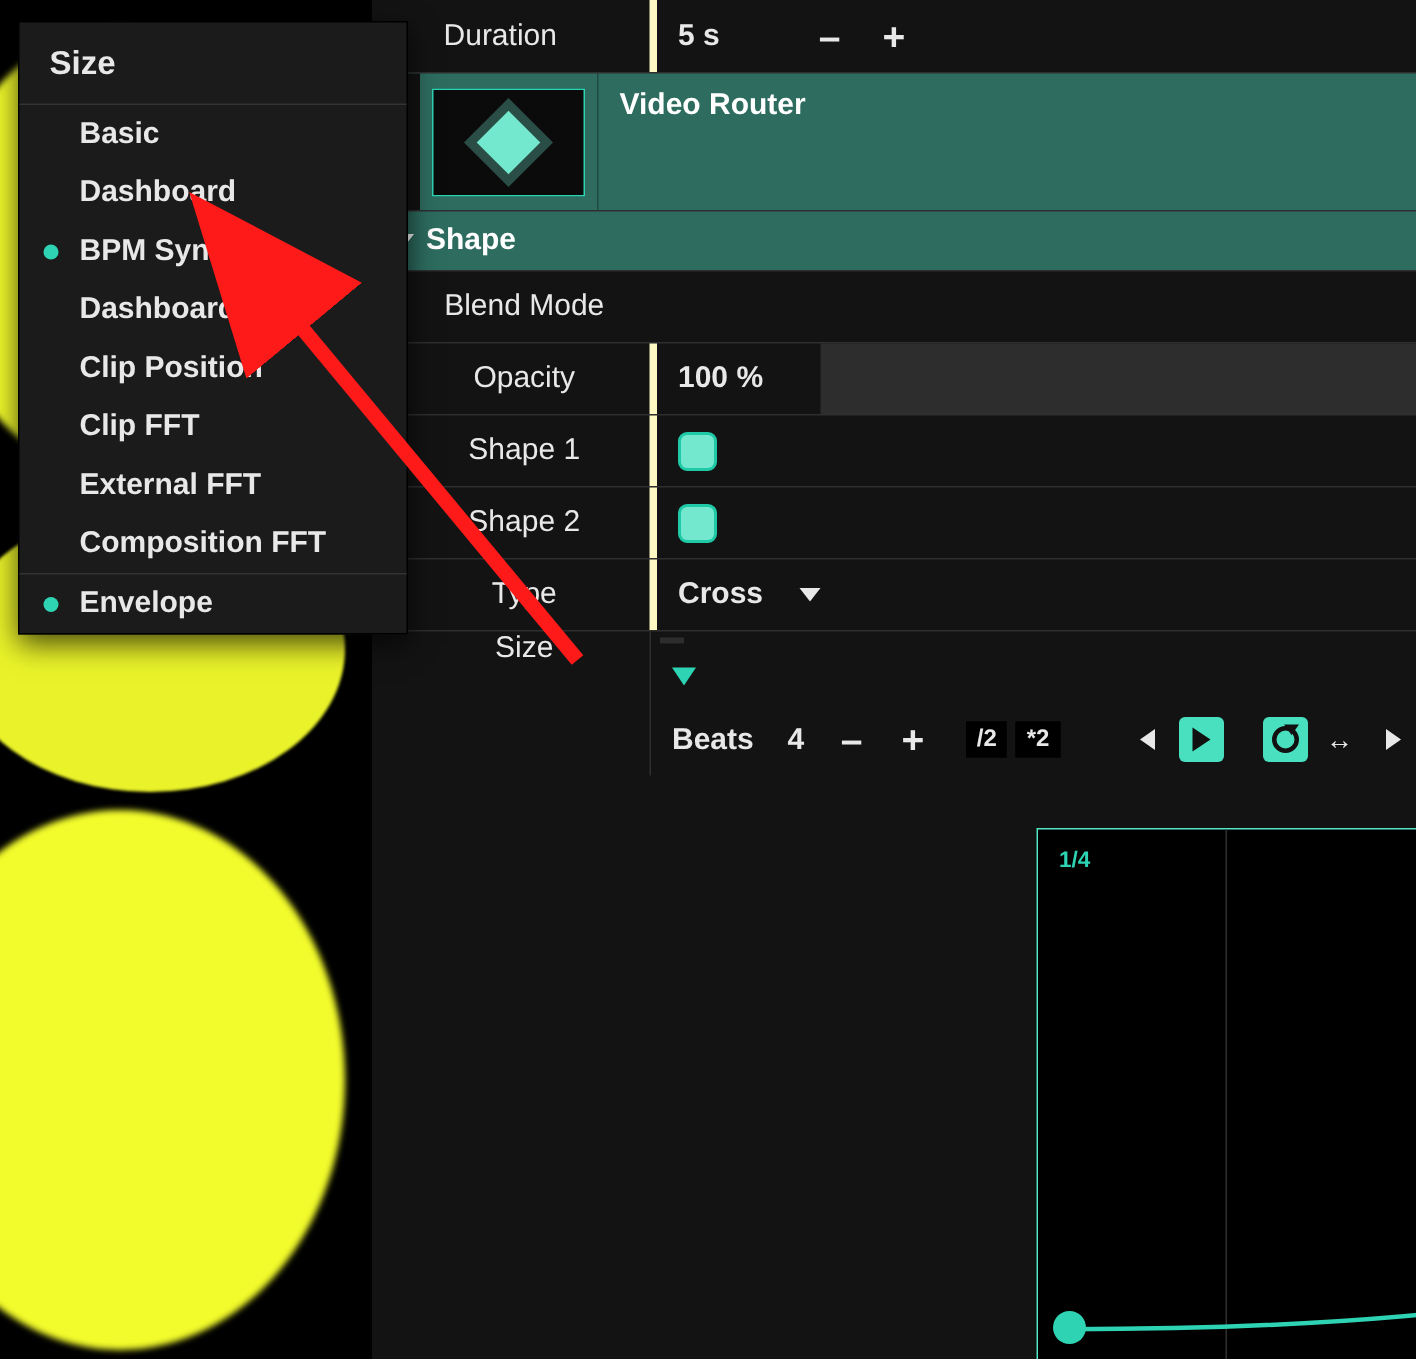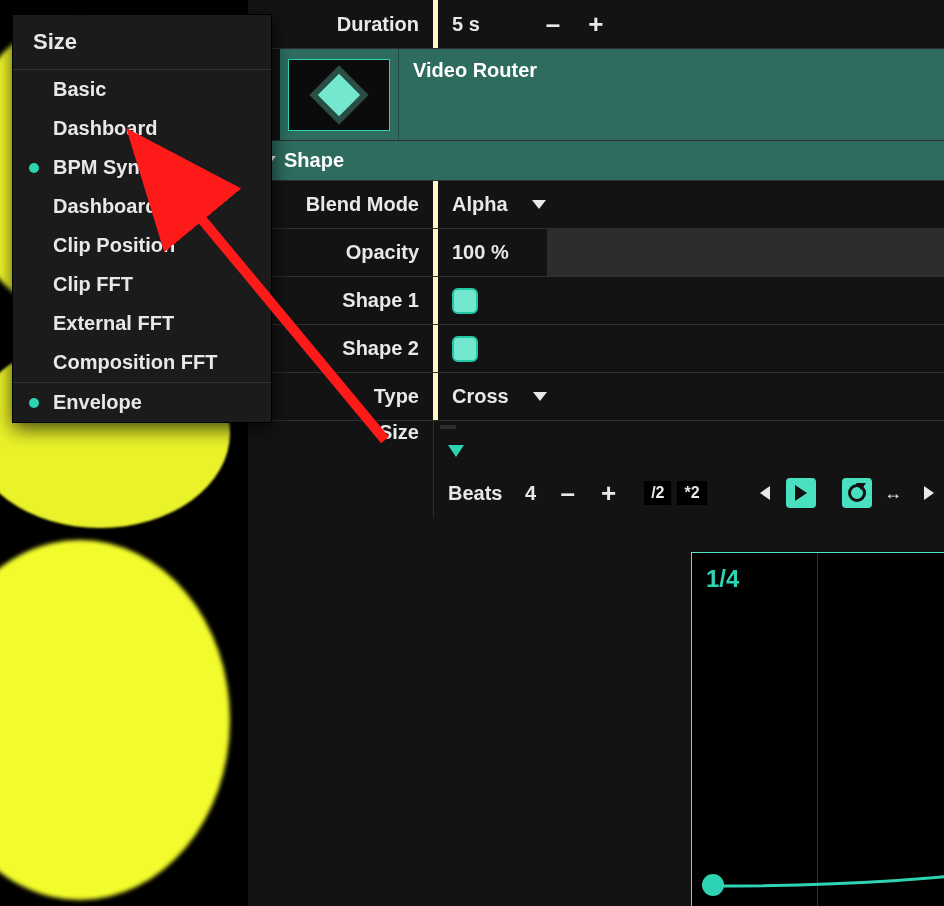--- a/index.html
+++ b/index.html
@@ -29,26 +29,26 @@
   }
   .row {
     display: flex;
     align-items: center;
     height: 48px;
     border-top: 1px solid #2f2f2f;
   }
   .row:first-child { border-top: none; }
   .label-col {
     width: 185px;
-    text-align: right;
+    text-align: center;
     padding-right: 14px;
     font-size: 20px;
     color: #E8E8E8;
     flex: none;
-    font-weight: 700;
+    font-weight: 400;
   }
   .value-col {
     flex: 1;
     display: flex;
     align-items: center;
     gap: 8px;
     padding-left: 14px;
     border-left: 5px solid #fef9c3;
     height: 100%;
     font-size: 20px;
@@ -158,21 +158,21 @@
     border-left:5px solid transparent;border-right:5px solid transparent;border-top:7px solid #111;}
   .hflip-k { font-size:18px; color:#E8E8E8; font-weight:900; }
 
   
   .graph {
     position:absolute; left:443px; top:552px; width:500px; height:355px;
     border:1px solid #52E7C6; background:#000;
   }
   .graph .grid25, .graph .grid50 { position:absolute; top:0; bottom:0; border-left:1px dashed #2a2a2a; }
   .graph .grid25 { left:25%; border-left-style:solid; border-color:#303030;}
-  .graph .t1, .graph .t2 { position:absolute; top:12px; font-size:24px; font-weight:700; color:#2ed3b4; }
+  .graph .t1, .graph .t2 { position:absolute; top:12px; font-size:15px; font-weight:700; color:#2ed3b4; }
   .graph .t1 { left:14px; }
   .graph svg { position:absolute; left:0; top:0; width:100%; height:100%; }
   .graph .node {
     position:absolute; left:10px; bottom:10px; width:22px; height:22px;
     background:#2ed3b4; border-radius:50%;
   }
 
   
   .ctx {
     position:absolute; left:12px; top:14px; width:260px;
@@ -228,24 +228,20 @@
   </div>
 
   <div class="section-head">
     <span class="tri down white"></span>
     <span>Shape</span>
   </div>
 
   <div class="row">
     <div class="chev-wrap"></div>
     <div class="label-col" style="width:153px">Blend Mode</div>
-    <div class="value-col">
-      <span>Alpha</span>
-      <span class="dropdown-chev"></span>
-    </div>
   </div>
 
   <div class="row">
     <div class="chev-wrap"></div>
     <div class="label-col" style="width:153px">Opacity</div>
     <div class="value-col" style="padding-left:14px">
       <span>100 %</span>
       <div class="opacity-fill"></div>
     </div>
   </div>

